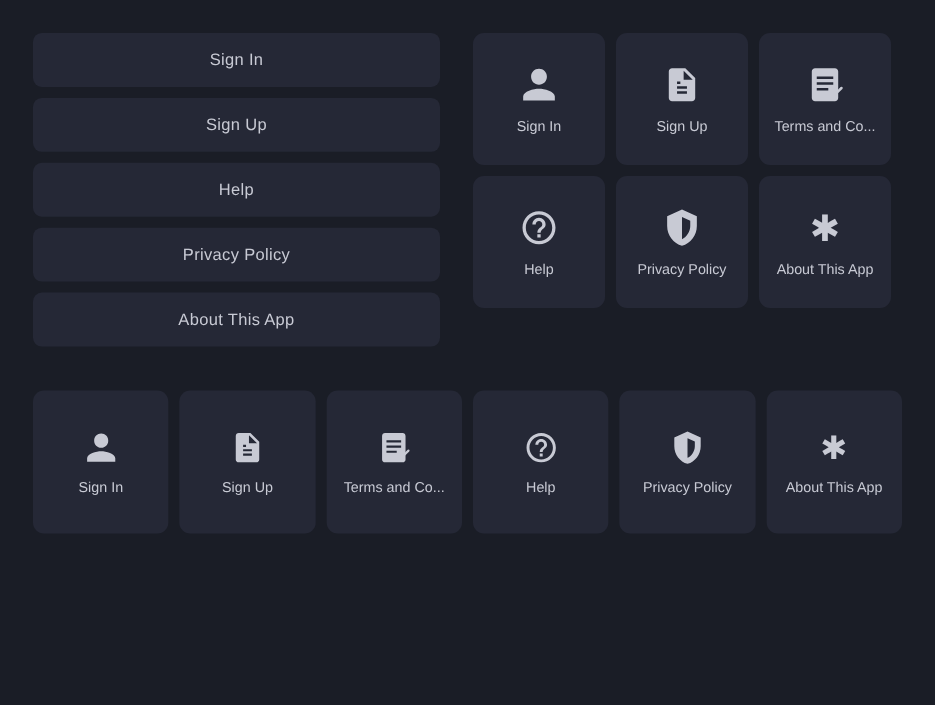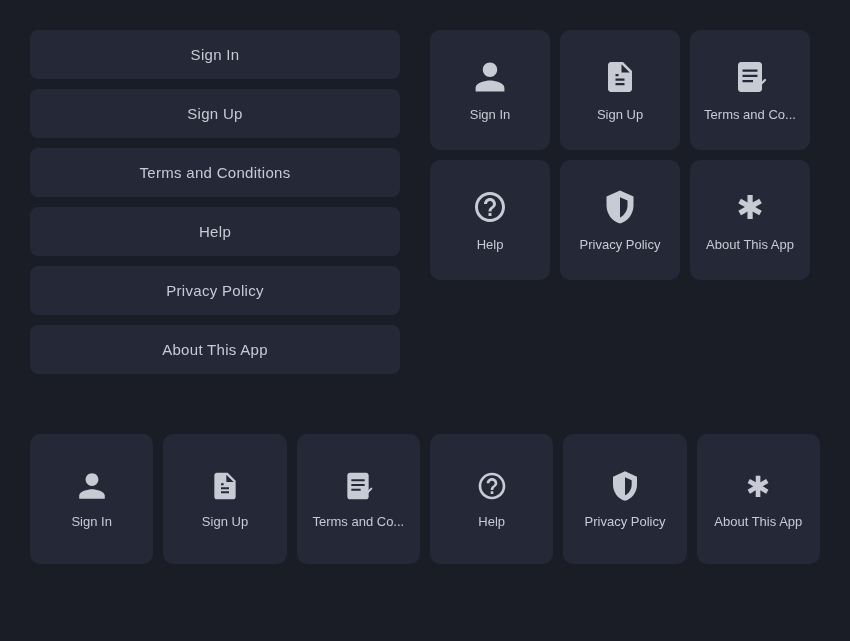--- a/index.html
+++ b/index.html
@@ -8,21 +8,21 @@
       font-family: -apple-system, BlinkMacSystemFont, 'Segoe UI', sans-serif;
       width: 850px;
       min-height: 641px;
       overflow-x: hidden;
     }
 
     .main-container {
       display: flex;
       flex-direction: column;
       padding: 30px 30px 30px 30px;
-      gap: 60px;
+      gap: 40px;
     }
 
     
     .top-section {
       display: flex;
       flex-direction: row;
       gap: 30px;
     }
 
     
@@ -124,21 +124,20 @@
 </head>
 <body>
 
 <div class="main-container">
 
   <div class="top-section">
 
     <div class="list-buttons">
       <button class="list-btn">Sign In</button>
       <button class="list-btn">Sign Up</button>
-      <button class="list-btn">Terms and Conditions</button>
       <button class="list-btn">Help</button>
       <button class="list-btn">Privacy Policy</button>
       <button class="list-btn">About This App</button>
     </div>
 
     <div class="icon-grid">
 
       <div class="icon-card">
         <span class="icon-svg">
           <svg viewBox="0 0 24 24" width="36" height="36">

